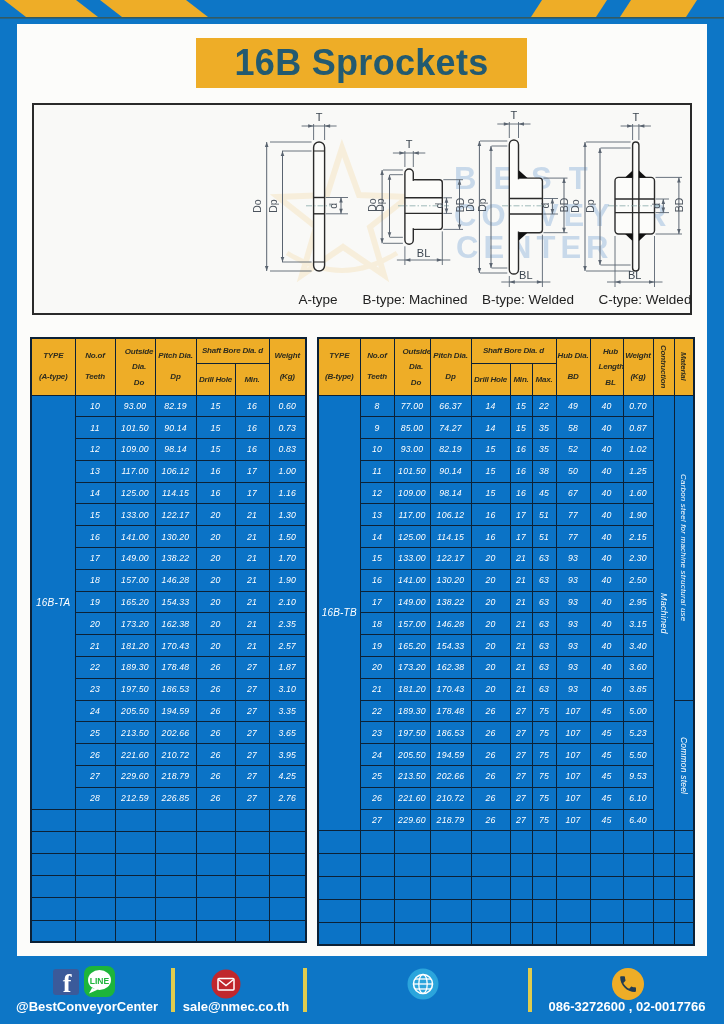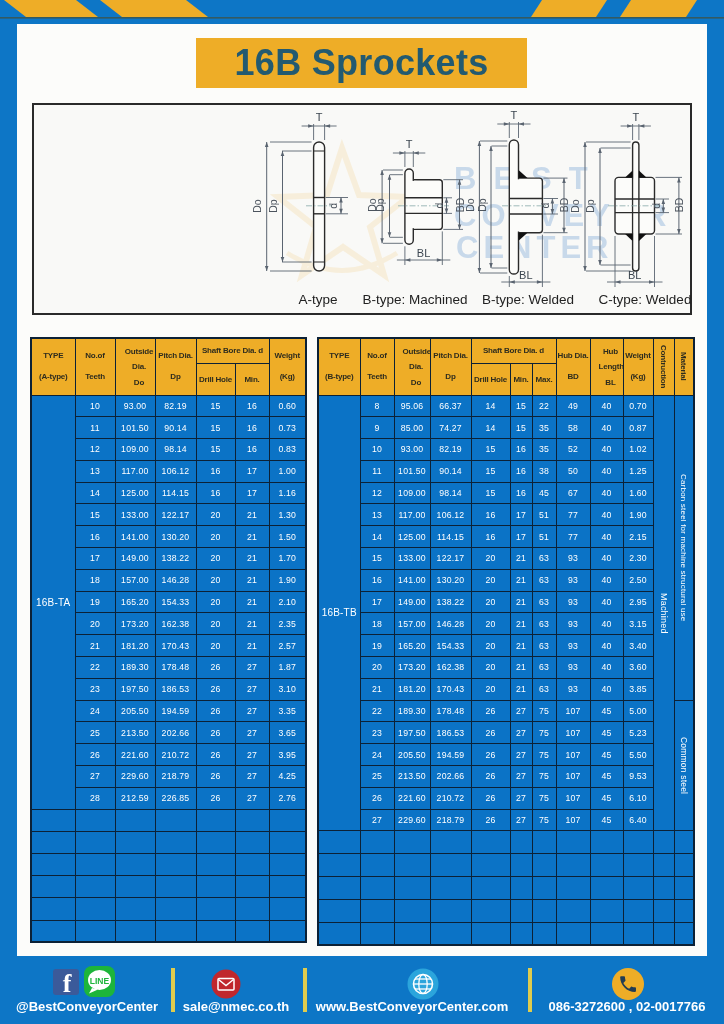--- a/index.html
+++ b/index.html
@@ -3,21 +3,21 @@
 <meta charset="utf-8">
 <style>
 html,body{margin:0;padding:0;}
 body{width:724px;height:1024px;overflow:hidden;font-family:"Liberation Sans",sans-serif;}
 .page{position:relative;width:724px;height:1024px;background:#0d76c6;overflow:hidden;}
 .content{position:absolute;left:17px;top:24px;width:690px;height:932px;background:#fcfcfa;}
 .abs{position:absolute;}
 .title{position:absolute;left:196px;top:38px;width:331px;height:50px;background:#eead27;color:#235a70;font-size:36px;font-weight:bold;text-align:center;line-height:49px;letter-spacing:0.3px;}
 .diagbox{position:absolute;left:32px;top:103px;width:656px;height:208px;background:#f9f9f7;border:2px solid #2a2a2a;}
 .spec{position:absolute;left:40px;top:162px;color:#235d72;font-size:12px;font-weight:bold;line-height:17.4px;white-space:nowrap;}
-table{border-collapse:collapse;table-layout:fixed;position:absolute;}
+table{border-collapse:collapse;table-layout:fixed;position:absolute;font-style:italic;}
 td{border:1.6px solid #0c2136;padding:0;overflow:hidden;}
 table{border:2px solid #0c2136;}
 .hd{background:#eead27;color:#2e2c1e;font-size:8px;font-weight:bold;text-align:center;line-height:13px;white-space:nowrap;letter-spacing:-0.2px;}
 .hd2{line-height:20.5px;}
 .hd3{line-height:15.5px;padding-left:8px;}
 .dc{background:#0b73c6;color:#fff;font-size:8.7px;text-align:center;letter-spacing:0.2px;}
 .vt{writing-mode:vertical-rl;text-orientation:mixed;}
 .ftxt{position:absolute;color:#fff;font-size:13px;font-weight:bold;white-space:nowrap;text-align:center;}
 .fdiv{position:absolute;width:3.5px;height:44px;background:#dfcc4e;top:968px;}
 </style>
@@ -499,21 +499,21 @@
 <td class="hd vt" rowspan="2">Material</td>
 </tr>
 <tr style="height:32px">
           <td class="hd">Drill Hole</td>
           <td class="hd">Min.</td>
           <td class="hd">Max.</td>
         </tr>
 <tr style="height:21.80px">
 <td class="dc" rowspan="20" style="font-size:10px">16B-TB</td>
 <td class="dc">8</td>
-          <td class="dc">95.06</td>
+          <td class="dc">77.00</td>
           <td class="dc">66.37</td>
           <td class="dc">14</td>
           <td class="dc">15</td>
           <td class="dc">22</td>
           <td class="dc">49</td>
           <td class="dc">40</td>
           <td class="dc">0.70</td>
 <td class="dc vt" rowspan="20" style="font-size:9px">Machined</td>
 <td class="dc vt" rowspan="14" style="font-size:8px;line-height:9px">Carbon steel  for machine  structural  use</td>
 </tr>
@@ -825,21 +825,20 @@
 
 <svg class="abs" style="left:407px;top:968px" width="32" height="32" viewBox="0 0 32 32">
 <circle cx="16" cy="16" r="15.5" fill="#2ba5dc"></circle>
 <circle cx="16" cy="16" r="9.5" fill="none" stroke="#fff" stroke-width="1.6"></circle>
 <ellipse cx="16" cy="16" rx="4.2" ry="9.5" fill="none" stroke="#fff" stroke-width="1.3"></ellipse>
 <line x1="6.5" y1="16" x2="25.5" y2="16" stroke="#fff" stroke-width="1.3"></line>
 <line x1="8" y1="11" x2="24" y2="11" stroke="#fff" stroke-width="1.3"></line>
 <line x1="8" y1="21" x2="24" y2="21" stroke="#fff" stroke-width="1.3"></line>
 </svg>
 
-<div class="ftxt" style="left:309px;top:999px;width:206px">www.BestConveyorCenter.com</div>
 
 <div class="fdiv" style="left:528px"></div>
 
 <svg class="abs" style="left:611px;top:967px" width="34" height="34" viewBox="0 0 34 34">
 <circle cx="17" cy="17" r="16" fill="#eead27"></circle>
 <path transform="translate(6.5,6.5) scale(0.88)" fill="#223c53" d="M6.62 10.79c1.44 2.83 3.76 5.14 6.59 6.59l2.2-2.2c.27-.27.67-.36 1.02-.24 1.12.37 2.33.57 3.57.57.55 0 1 .45 1 1V20c0 .55-.45 1-1 1-9.39 0-17-7.61-17-17 0-.55.45-1 1-1h3.5c.55 0 1 .45 1 1 0 1.25.2 2.45.57 3.57.11.35.03.74-.25 1.02l-2.2 2.2z"></path>
 </svg>
 
 <div class="ftxt" style="left:538px;top:999px;width:178px">086-3272600 , 02-0017766</div>
 </div>

